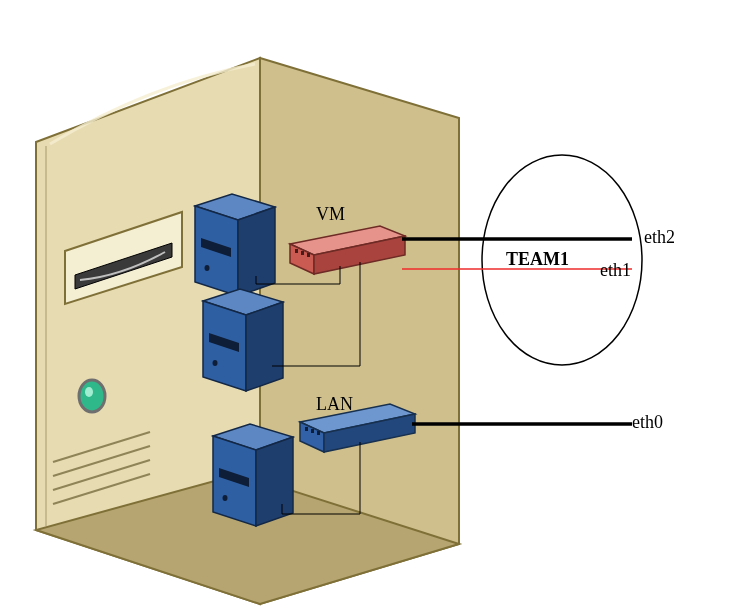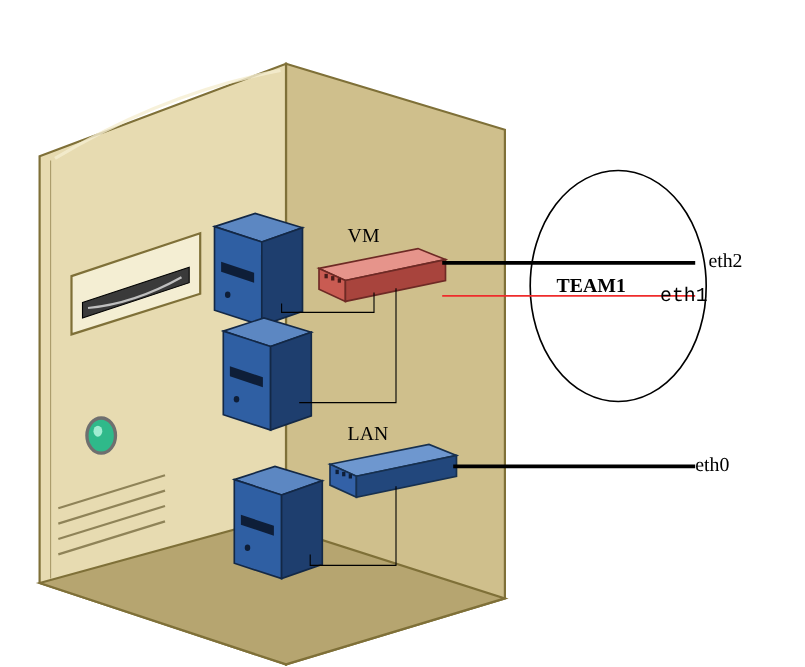--- a/index.html
+++ b/index.html
@@ -143,23 +143,23 @@
   <line x1="402" y1="195" x2="632" y2="195" stroke="#000" stroke-width="3.5"></line>
 
   <line x1="402" y1="225" x2="632" y2="225" stroke="#EF2B2B" stroke-width="1.5"></line>
 
   <line x1="412" y1="380" x2="632" y2="380" stroke="#000" stroke-width="3.5"></line>
 
 </svg>
 
 <span class="label" style="left:316px; top:160px;">VM</span>
 
-<span class="label" style="left:316px; top:340px;">LAN</span>
+<span class="label" style="left:316px; top:350px;">LAN</span>
 
 <span class="label" style="left:506px; top:205px;font-weight:bold;">TEAM1</span>
 
 <span class="label" style="left:644px; top:183px;">eth2</span>
 
-<span class="label" style="left:600px; top:216px;font-family:Liberation Mono, monospace;">eth1</span>
+<span class="label" style="left:600px; top:216px;">eth1</span>
 
 <span class="label" style="left:632px; top:368px;">eth0</span>
 
 </div>
 
 </body></html>

